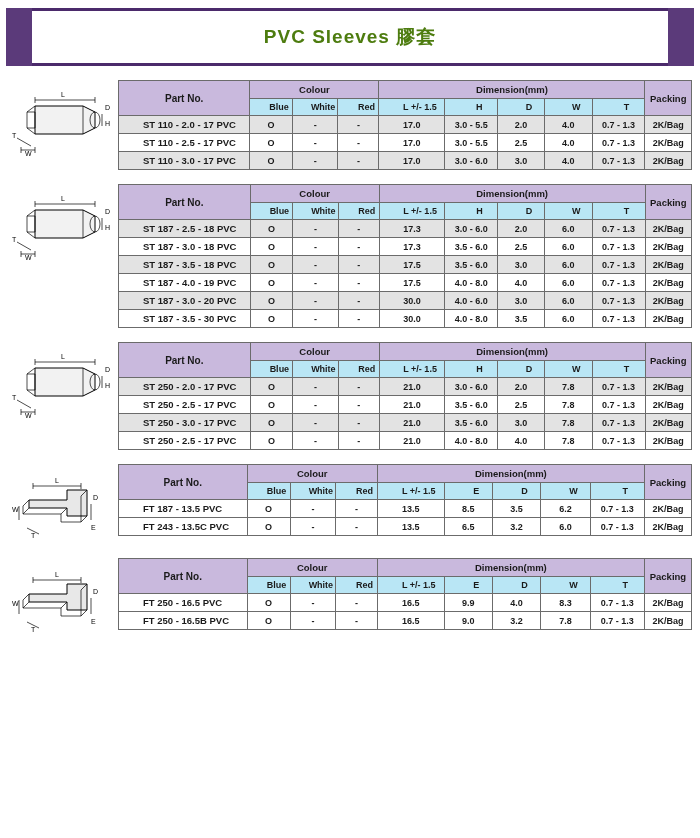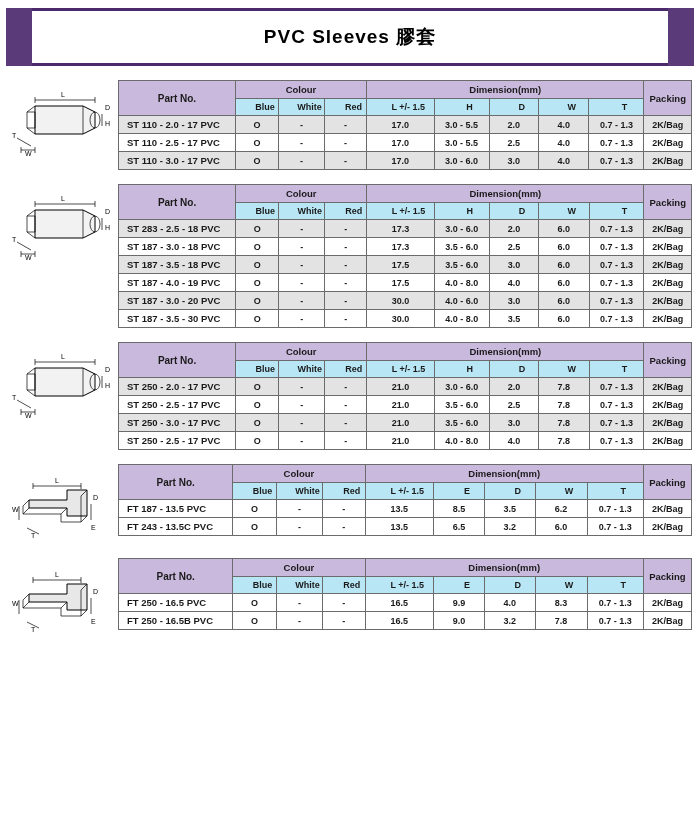--- a/index.html
+++ b/index.html
@@ -35,21 +35,21 @@
     content:"";
     position:absolute;
     right:0;top:-3px;bottom:-3px;
     width:26px;
     background:#5b3a7a;
   }
   .banner-title{
     font-size:19px;
     font-weight:bold;
     letter-spacing:1px;
-    color:#000000;
+    color:#4d7c0f;
   }
 
   
   .block{
     display:flex;
     align-items:flex-start;
     margin:14px 8px 0 8px;
   }
   .fig{
     width:110px;
@@ -86,21 +86,21 @@
     padding-left:16px;
   }
   thead th.partno{font-size:10px;}
   tbody td{
     background:#ffffff;
     font-size:9px;
   }
   tbody tr.alt td{background:#e3e3e3;}
   td.part{
     text-align:left;
-    padding-left:8px;
+    padding-left:24px;
     font-size:9.5px;
   }
   .col-part{width:125px;}
   .col-c{width:34px;}
   .col-lt{width:70px;}
   .col-d{width:62px;}
   .col-pack{width:58px;}
 
   
   svg{display:block;}
@@ -241,21 +241,21 @@
                 <th class="sub col-c">Red</th>
                 <th class="sub col-lt">L +/- 1.5</th>
                 <th class="sub col-d">H</th>
                 <th class="sub col-d">D</th>
                 <th class="sub col-d">W</th>
                 <th class="sub col-d">T</th>
               </tr>
             </thead>
             <tbody>
               <tr class="alt">
-                <td class="part col-part">ST 283 - 2.5 - 18 PVC</td>
+                <td class="part col-part">ST 187 - 2.5 - 18 PVC</td>
                 <td class="col-c">O</td>
                 <td class="col-c">-</td>
                 <td class="col-c">-</td>
                 <td class="col-lt">17.3</td>
                 <td class="col-d">3.0 - 6.0</td>
                 <td class="col-d">2.0</td>
                 <td class="col-d">6.0</td>
                 <td class="col-d">0.7 - 1.3</td>
                 <td class="col-pack">2K/Bag</td>
               </tr>

